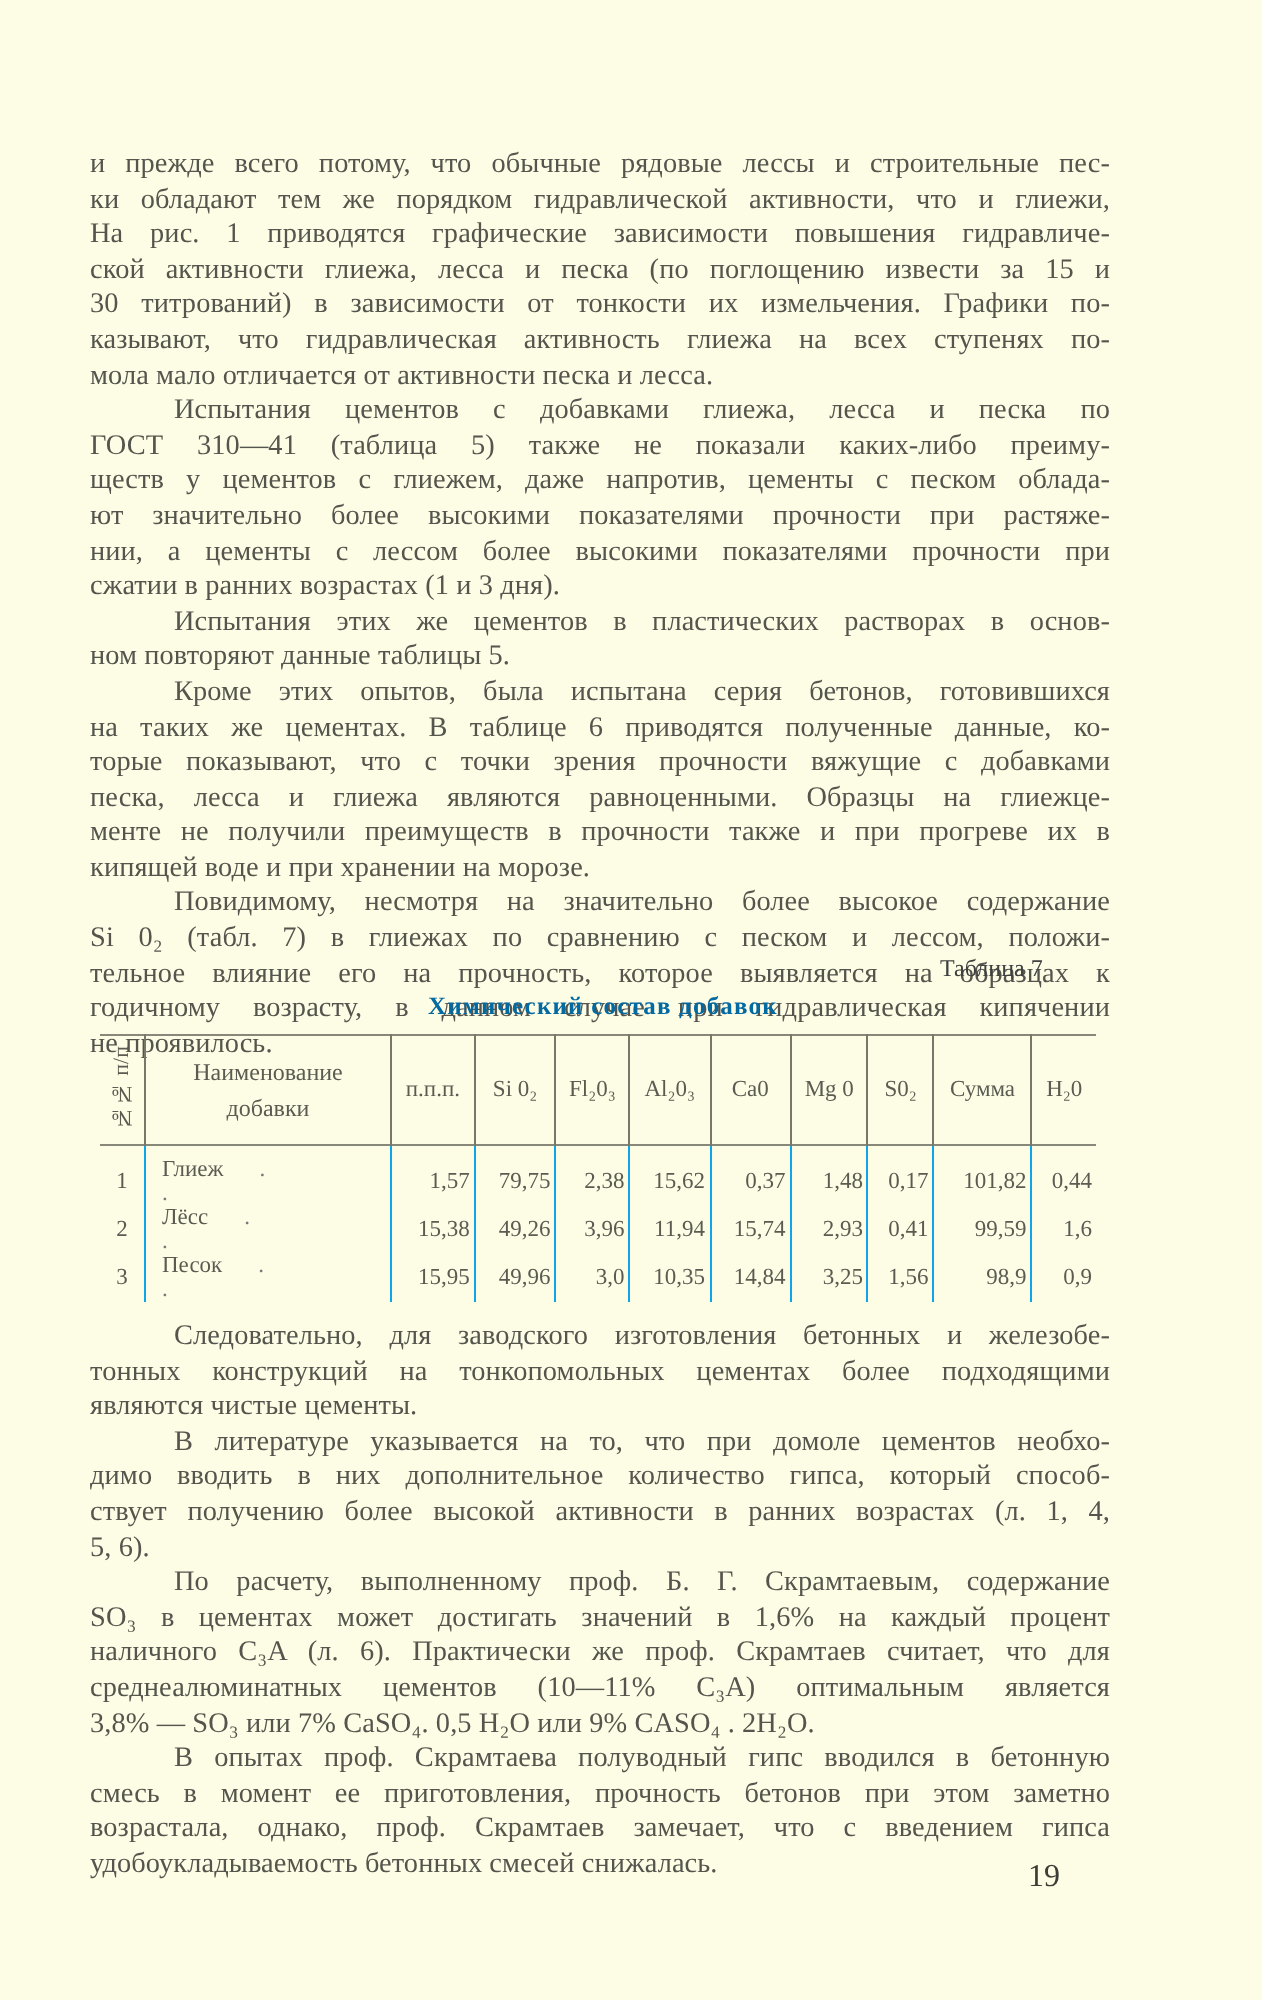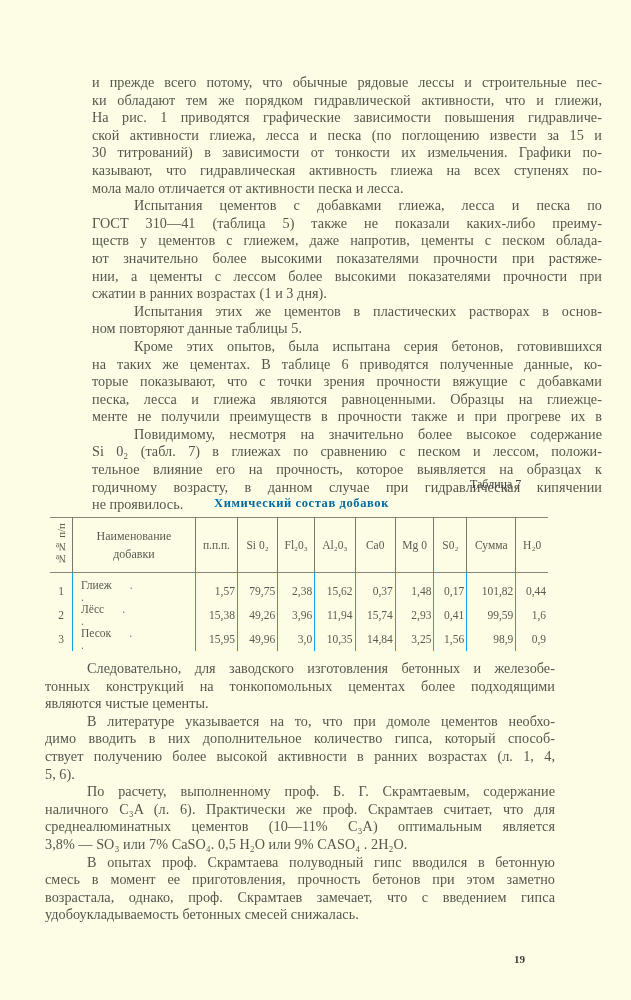--- a/index.html
+++ b/index.html
@@ -3,21 +3,21 @@
   <meta charset="utf-8">
   <style>
     html, body { margin: 0; padding: 0; }
     body {
       width: 631px; height: 1000px; overflow: hidden;
       background: #fdfde6;
       font-family: "Liberation Serif", "DejaVu Serif", serif;
       color: #4a4a44;
       position: relative;
     }
-    .page { position: absolute; left: 45px; top: 74px; width: 510px; margin-left: 47px; }
+    .page { position: absolute; left: 45px; top: 74px; width: 510px; }
     .line {
       font-size: 14.2px; line-height: 17.6px; height: 17.6px;
       white-space: nowrap; text-align: justify; text-align-last: justify;
       letter-spacing: 0.05px; color: #55554d;
     }
     .line.last { text-align-last: left; }
     .line.indent { padding-left: 42px; }
     .tab-label { position: absolute; left: 470px; top: 477px; font-size: 12px; color: #404040; }
     .tab-title { position: absolute; left: 214px; top: 496px; font-size: 12.5px; letter-spacing: 0.6px; color: #0369a1; font-weight: bold; }
     table.chem {
@@ -29,21 +29,21 @@
     table.chem th { font-weight: normal; border-left: 1px solid #77776a; text-align: center; }
     table.chem th:first-child { border-left: none; width: 18px; }
     table.chem tbody tr { height: 23px; }
     table.chem tbody tr:first-child td { padding-top: 6px; }
     table.chem td { border-left: 1px solid #0ea5e9; text-align: right; }
     table.chem td:first-child { border-left: none; text-align: center; }
     table.chem td.name { text-align: left; padding-left: 8px; }
     .vert { writing-mode: vertical-rl; transform: rotate(180deg); font-size: 11px; display: inline-block; }
     .name-head { font-size: 12px; line-height: 18px; }
     .dots { color: #777; letter-spacing: 30px; padding-left: 18px; }
-    .page-number { position: absolute; left: 514px; top: 953px; font-size: 11px; color: #3d3d37; font-weight: bold; }
+    .page-number { position: absolute; left: 514px; top: 930px; font-size: 16px; color: #3d3d37; font-weight: normal; }
     .p2 { position: absolute; left: 45px; top: 660px; width: 510px; }
   </style>
 </head>
 <body>
 
 <div class="page" id="top-block">
     <div class="line">и прежде всего потому, что обычные рядовые лессы и строительные пес-</div>
     <div class="line">ки обладают тем же порядком гидравлической активности, что и глиежи,</div>
     <div class="line">На рис. 1 приводятся графические зависимости повышения гидравличе-</div>
     <div class="line">ской активности глиежа, лесса и песка (по поглощению извести за 15 и</div>
@@ -56,20 +56,21 @@
     <div class="line">ют значительно более высокими показателями прочности при растяже-</div>
     <div class="line">нии, а цементы с лессом более высокими показателями прочности при</div>
     <div class="line last">сжатии в ранних возрастах (1 и 3 дня).</div>
     <div class="line indent">Испытания этих же цементов в пластических растворах в основ-</div>
     <div class="line last">ном повторяют данные таблицы 5.</div>
     <div class="line indent">Кроме этих опытов, была испытана серия бетонов, готовившихся</div>
     <div class="line">на таких же цементах. В таблице 6 приводятся полученные данные, ко-</div>
     <div class="line">торые показывают, что с точки зрения прочности вяжущие с добавками</div>
     <div class="line">песка, лесса и глиежа являются равноценными. Образцы на глиежце-</div>
     <div class="line">менте не получили преимуществ в прочности также и при прогреве их в</div>
+    <div class="line last">кипящей воде и при хранении на морозе.</div>
     <div class="line indent">Повидимому, несмотря на значительно более высокое содержание</div>
     <div class="line">Si 0₂ (табл. 7) в глиежах по сравнению с песком и лессом, положи-</div>
     <div class="line">тельное влияние его на прочность, которое выявляется на образцах к</div>
     <div class="line">годичному возрасту, в данном случае при гидравлическая кипячении</div>
     <div class="line last">не проявилось.</div>
   </div>
 
 <div class="tab-label">Таблица 7</div>
 <div class="tab-title">Химический состав добавок</div>
 
@@ -137,20 +138,21 @@
 
 <div class="p2" id="bottom-block">
     <div class="line indent">Следовательно, для заводского изготовления бетонных и железобе-</div>
     <div class="line">тонных конструкций на тонкопомольных цементах более подходящими</div>
     <div class="line last">являются чистые цементы.</div>
     <div class="line indent">В литературе указывается на то, что при домоле цементов необхо-</div>
     <div class="line">димо вводить в них дополнительное количество гипса, который способ-</div>
     <div class="line">ствует получению более высокой активности в ранних возрастах (л. 1, 4,</div>
     <div class="line last">5, 6).</div>
     <div class="line indent">По расчету, выполненному проф. Б. Г. Скрамтаевым, содержание</div>
+    <div class="line">SO₃ в цементах может достигать значений в 1,6% на каждый процент</div>
     <div class="line">наличного C₃A (л. 6). Практически же проф. Скрамтаев считает, что для</div>
     <div class="line">среднеалюминатных цементов (10—11% C₃A) оптимальным является</div>
     <div class="line last">3,8% — SO₃ или 7% CaSO₄. 0,5 H₂O или 9% CASO₄ . 2H₂O.</div>
     <div class="line indent">В опытах проф. Скрамтаева полуводный гипс вводился в бетонную</div>
     <div class="line">смесь в момент ее приготовления, прочность бетонов при этом заметно</div>
     <div class="line">возрастала, однако, проф. Скрамтаев замечает, что с введением гипса</div>
     <div class="line last">удобоукладываемость бетонных смесей снижалась.</div>
   </div>
 
 <div class="page-number">19</div>

